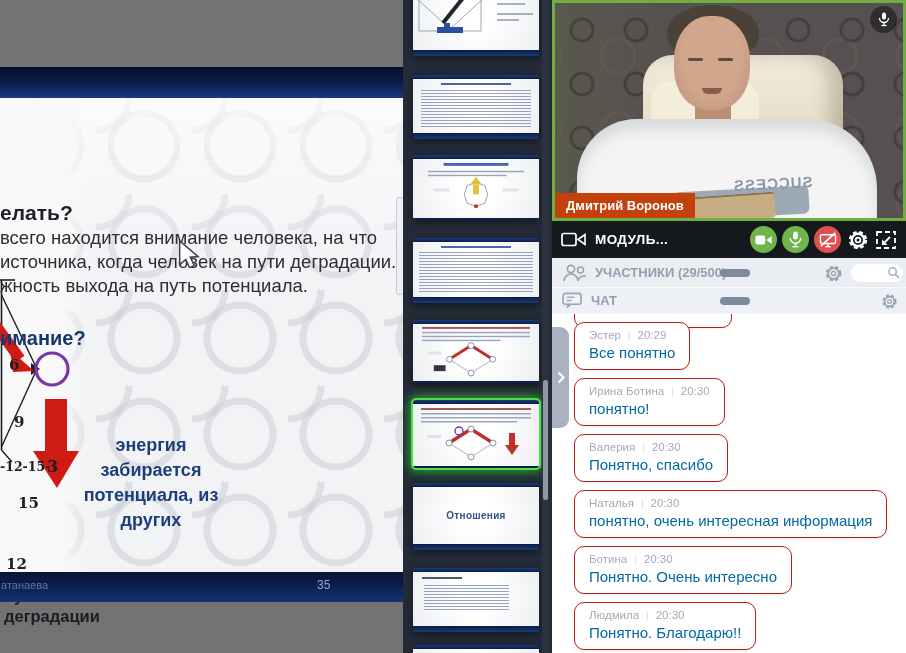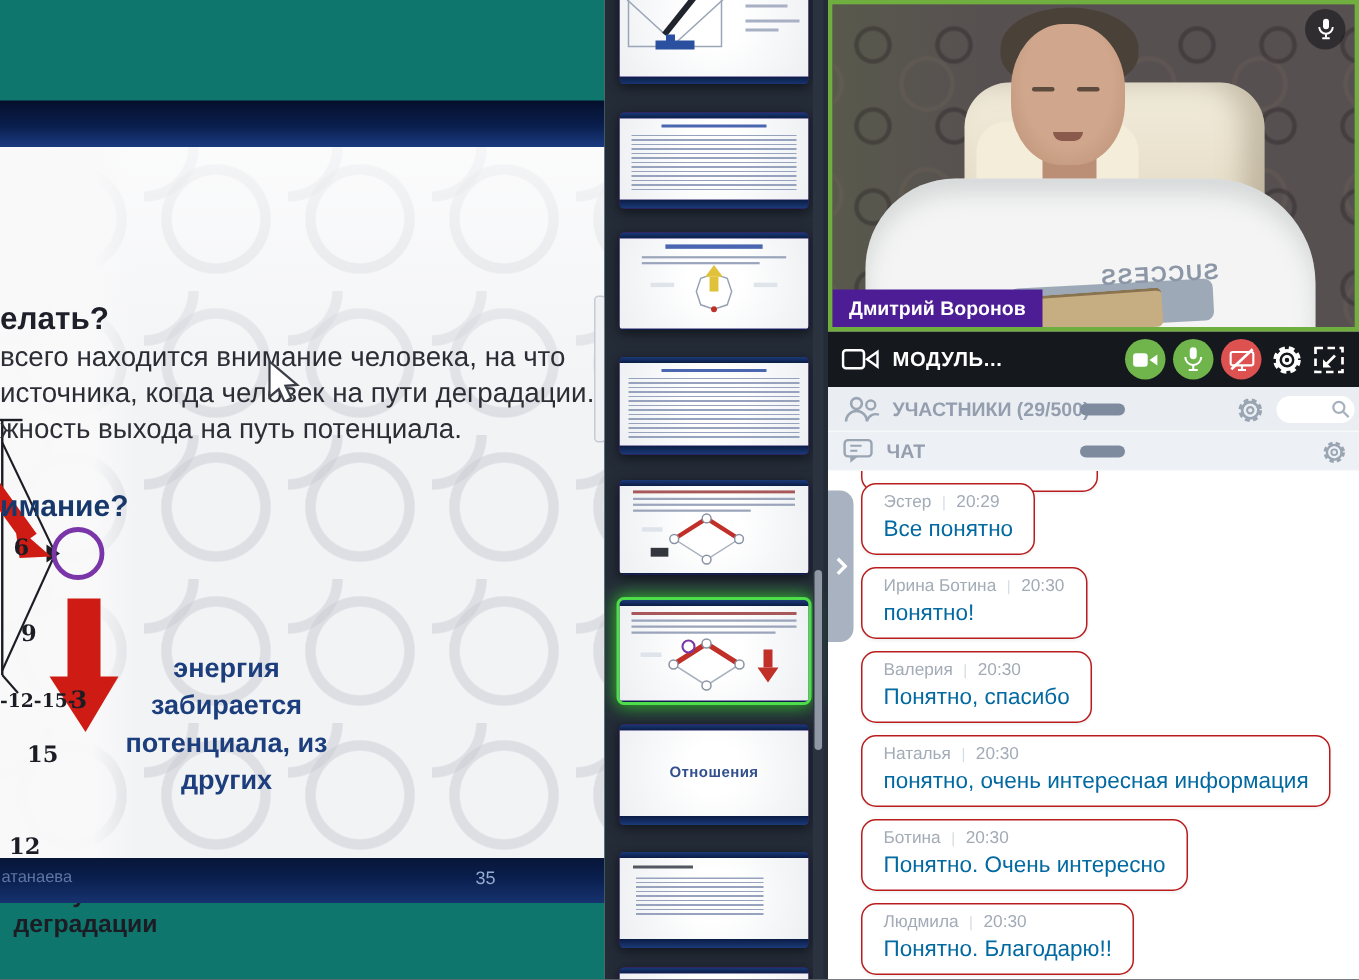--- a/index.html
+++ b/index.html
@@ -1,20 +1,20 @@
 <!DOCTYPE html>
 <html><head>
 <meta charset="utf-8">
 <style>
   html,body{margin:0;padding:0;background:#0e1116;}
   .app{position:relative;width:906px;height:653px;overflow:hidden;
        font-family:"Liberation Sans","DejaVu Sans",sans-serif;background:#d3d8e1;}
 
   
-  .slide-panel{position:absolute;left:0;top:0;width:403px;height:653px;background:#0f766e;overflow:hidden;}
+  .slide-panel{position:absolute;left:0;top:0;width:403px;height:653px;background:#737373;overflow:hidden;}
   .slide-topbar{position:absolute;left:0;top:67px;width:403px;height:31px;
       background:linear-gradient(180deg,#050f2b 0%,#0a1f4e 55%,#1a3a80 100%);}
   .slide-body{position:absolute;left:0;top:98px;width:403px;height:474px;
       background-color:#f2f3f5;
       background-image:
         radial-gradient(circle at 0 0, transparent 29px, rgba(200,203,210,.5) 30px, rgba(200,203,210,.5) 36px, transparent 37px),
         radial-gradient(circle at 48px 48px, transparent 29px, rgba(200,203,210,.5) 30px, rgba(200,203,210,.5) 36px, transparent 37px);
       background-size:96px 96px;}
   .slide-fade{position:absolute;inset:0;
       background:linear-gradient(90deg,rgba(249,249,250,.96) 0 62px,rgba(249,249,250,0) 92px),
@@ -29,21 +29,21 @@
   .s-lines{position:absolute;left:0;top:128px;font-size:18.5px;color:#2d2d36;line-height:24px;white-space:nowrap;}
   .s-question{position:absolute;left:0;top:229px;font-size:20px;font-weight:bold;color:#17386b;}
   .num{position:absolute;font-family:"DejaVu Serif","Liberation Serif",serif;font-weight:bold;color:#1c1c24;font-size:15px;}
   .n6{left:9px;top:258px;}  .n9{left:14px;top:315px;}
   .nchain{left:0;top:361px;font-size:12.5px;}
   .n3{left:45px;top:359px;width:15px;text-align:center;font-size:16px;}
   .n15{left:18px;top:396px;} .n12{left:6px;top:457px;}
   .s-annot{position:absolute;left:72px;top:335px;width:158px;text-align:center;
       font-size:18px;font-weight:bold;color:#1d3e7d;line-height:25px;}
   .s-annot span{display:block;}
-  .s-pathlbl{position:absolute;left:4px;top:488px;width:106px;text-align:center;
+  .s-pathlbl{position:absolute;left:4px;top:488px;width:106px;
       font-size:16.5px;font-weight:bold;color:#1c1c24;line-height:20px;}
   .s-pathlbl span{display:block;}
   .diagram-svg{position:absolute;left:0;top:0;pointer-events:none;}
   .panel-scroll{position:absolute;left:396px;top:197px;width:6px;height:96px;background:#eef0f4;border:1px solid #c6ccd5;border-radius:3px;}
   .cursor{position:absolute;left:178px;top:240px;}
 
   
   .thumbs{position:absolute;left:403px;top:0;width:149px;height:653px;background:#242c38;overflow:hidden;}
   .th{position:absolute;left:10px;width:126px;background:#4c1d95;border-radius:3px;
       box-shadow:0 2px 8px rgba(0,0,0,.55);overflow:hidden;display:flex;flex-direction:column;}
@@ -89,21 +89,21 @@
   .mouth{position:absolute;left:28px;top:72px;width:20px;height:6px;background:#8a5a4c;border-radius:0 0 8px 8px;}
   .shirt-print{position:absolute;left:118px;top:186px;width:136px;height:28px;background:#95a1b1;
       border-radius:6px;transform:rotate(-3deg);opacity:.9;}
   .shirt-text{position:absolute;left:178px;top:172px;transform:scaleX(-1) rotate(3deg);
       font-size:15px;font-weight:bold;color:#8b97a7;letter-spacing:1px;}
   .armrest{position:absolute;left:92px;top:193px;width:128px;height:24px;background:#c6ad82;
       border-top:2px solid #8a7450;border-radius:4px;transform:rotate(-4deg);}
   .mic-ind{position:absolute;right:6px;top:3px;width:27px;height:27px;border-radius:50%;
       background:rgba(15,17,20,.55);display:flex;align-items:center;justify-content:center;}
   .name-badge{position:absolute;left:0;bottom:0;height:25px;line-height:25px;padding:0 11px;
-      background:#4c1d95;color:#fff;font-size:13px;font-weight:bold;}
+      background:#c2410c;color:#fff;font-size:13px;font-weight:bold;}
 
   
   .modbar{height:37px;flex:none;background:#15181d;display:flex;align-items:center;padding:0 9px;box-sizing:border-box;}
   .mod-label{color:#ffffff;font-size:13.5px;font-weight:bold;letter-spacing:.4px;margin-left:9px;}
   .mod-right{margin-left:auto;display:flex;align-items:center;gap:5px;}
   .cbtn{width:27px;height:27px;border-radius:50%;display:flex;align-items:center;justify-content:center;border:none;padding:0;}
   .cbtn.green{background:#6fb54c;} .cbtn.red{background:#de5151;}
   .ibtn{background:none;border:none;padding:0;display:flex;align-items:center;justify-content:center;}
 
   

